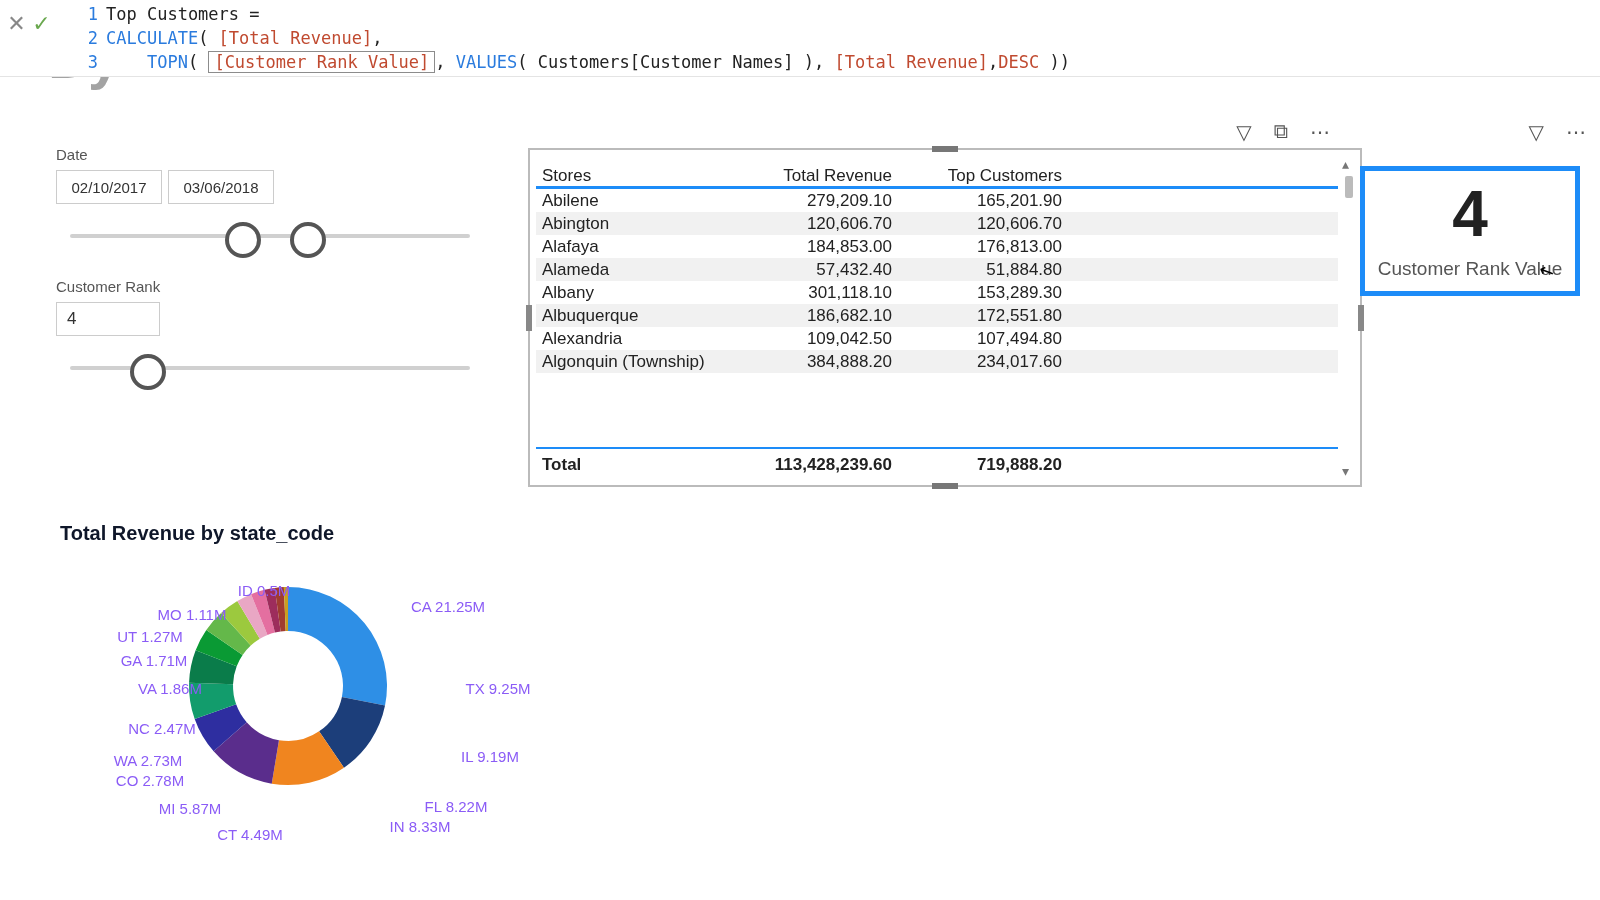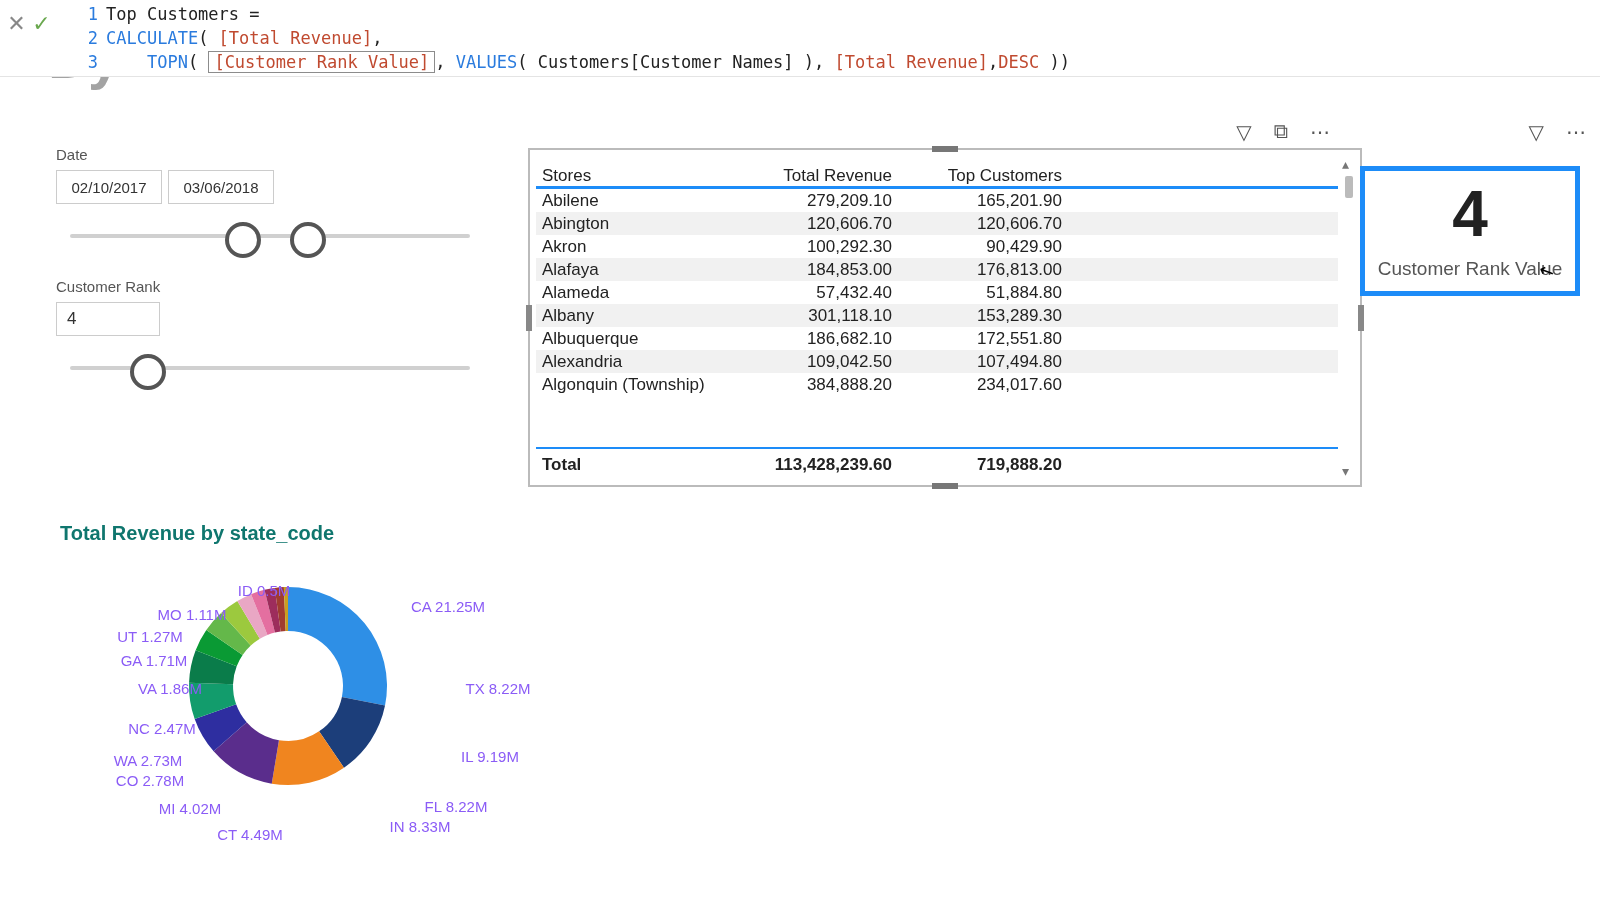--- a/index.html
+++ b/index.html
@@ -53,21 +53,21 @@
   .tfoot div:nth-child(3){width:170px;text-align:right}
   .scroll{position:absolute;right:2px;top:8px;bottom:8px;width:16px}
   .scroll::before{content:"▴";position:absolute;top:-2px;left:0;color:#777;font-size:14px}
   .scroll::after{content:"▾";position:absolute;bottom:-2px;left:0;color:#777;font-size:14px}
   .scroll .grip{position:absolute;left:3px;top:18px;width:8px;height:22px;background:#bbb;border-radius:2px}
   .card{position:absolute;right:20px;top:88px;width:210px;height:120px;border:5px solid #1d8cf8;background:#fff;display:flex;flex-direction:column;align-items:center;justify-content:center}
   .card .big{font-size:64px;font-weight:600;color:#222;line-height:1}
   .card .lbl{font-size:19px;color:#555;margin-top:12px}
   .cursor{position:absolute;right:46px;top:182px;font-size:18px;color:#000;transform:rotate(-25deg)}
   .chart{position:absolute;left:60px;top:444px;width:460px;height:360px}
-  .chart-title{font-size:20px;color:#0f766e;font-weight:600}
+  .chart-title{font-size:20px;color:#0f172a;font-weight:600}
   .donut-wrap{position:absolute;left:0;top:40px;width:460px;height:320px}
   .donut{position:absolute;left:118px;top:14px;width:220px;height:220px}
   .seg-lbl{position:absolute;font-size:15px;color:#8b5cf6;white-space:nowrap}
 </style>
 </head>
 <body>
 
 <div class="watermark">Dy</div>
 
 <div class="formula-bar">
@@ -124,25 +124,20 @@
       <div class="tbody" id="tbody">
           <div class="trow">
             <div>Abilene</div>
             <div>279,209.10</div>
             <div>165,201.90</div>
           </div>
           <div class="trow">
             <div>Abington</div>
             <div>120,606.70</div>
             <div>120,606.70</div>
-          </div>
-          <div class="trow">
-            <div>Akron</div>
-            <div>100,292.30</div>
-            <div>90,429.90</div>
           </div>
           <div class="trow">
             <div>Alafaya</div>
             <div>184,853.00</div>
             <div>176,813.00</div>
           </div>
           <div class="trow">
             <div>Alameda</div>
             <div>57,432.40</div>
             <div>51,884.80</div>
@@ -200,26 +195,26 @@
           <path d="M 12.866080568785193 24.582053039711337 A 45 45 0 0 1 19.55355366408938 16.86370712474742 L 33.08530759116077 31.590948402637455 A 25 25 0 0 0 29.37004476043622 35.878918355395186 Z" fill="#64b84a"></path>
           <path d="M 19.55355366408938 16.86370712474742 A 45 45 0 0 1 26.966444062180912 11.341814568459647 L 37.20358003454495 28.523230315810913 A 25 25 0 0 0 33.08530759116077 31.590948402637455 Z" fill="#9cc93e"></path>
           <path d="M 26.966444062180912 11.341814568459647 A 45 45 0 0 1 33.20876716199387 8.250095811129526 L 40.67153731221882 26.805608783960846 A 25 25 0 0 0 37.20358003454495 28.523230315810913 Z" fill="#e9a7c4"></path>
           <path d="M 33.20876716199387 8.250095811129526 A 45 45 0 0 1 39.30641078546939 6.2890500021919635 L 44.059117103038545 25.716138890106645 A 25 25 0 0 0 40.67153731221882 26.805608783960846 Z" fill="#e46fa0"></path>
           <path d="M 39.30641078546939 6.2890500021919635 A 45 45 0 0 1 43.982324472783816 5.404175293541847 L 46.656846929324345 25.22454182974547 A 25 25 0 0 0 44.059117103038545 25.716138890106645 Z" fill="#9d2d5c"></path>
           <path d="M 43.982324472783816 5.404175293541847 A 45 45 0 0 1 48.12608339402797 5.039034301364673 L 48.95893521890443 25.021685722980376 A 25 25 0 0 0 46.656846929324345 25.22454182974547 Z" fill="#a03c30"></path>
           <path d="M 48.12608339402797 5.039034301364673 A 45 45 0 0 1 50.00000000000003 5 L 50.000000000000014 25 A 25 25 0 0 0 48.95893521890443 25.021685722980376 Z" fill="#c99f20"></path>
         </svg>
       <div id="seg-labels">
           <div class="seg-lbl" style="left: 388px; top: 44px; transform: translate(-50%, -50%);">CA 21.25M</div>
-          <div class="seg-lbl" style="left: 438px; top: 126px; transform: translate(-50%, -50%);">TX 8.22M</div>
+          <div class="seg-lbl" style="left: 438px; top: 126px; transform: translate(-50%, -50%);">TX 9.25M</div>
           <div class="seg-lbl" style="left: 430px; top: 194px; transform: translate(-50%, -50%);">IL 9.19M</div>
           <div class="seg-lbl" style="left: 396px; top: 244px; transform: translate(-50%, -50%);">FL 8.22M</div>
           <div class="seg-lbl" style="left: 360px; top: 264px; transform: translate(-50%, -50%);">IN 8.33M</div>
           <div class="seg-lbl" style="left: 190px; top: 272px; transform: translate(-50%, -50%);">CT 4.49M</div>
-          <div class="seg-lbl" style="left: 130px; top: 246px; transform: translate(-50%, -50%);">MI 4.02M</div>
+          <div class="seg-lbl" style="left: 130px; top: 246px; transform: translate(-50%, -50%);">MI 5.87M</div>
           <div class="seg-lbl" style="left: 90px; top: 218px; transform: translate(-50%, -50%);">CO 2.78M</div>
           <div class="seg-lbl" style="left: 88px; top: 198px; transform: translate(-50%, -50%);">WA 2.73M</div>
           <div class="seg-lbl" style="left: 102px; top: 166px; transform: translate(-50%, -50%);">NC 2.47M</div>
           <div class="seg-lbl" style="left: 110px; top: 126px; transform: translate(-50%, -50%);">VA 1.86M</div>
           <div class="seg-lbl" style="left: 94px; top: 98px; transform: translate(-50%, -50%);">GA 1.71M</div>
           <div class="seg-lbl" style="left: 90px; top: 74px; transform: translate(-50%, -50%);">UT 1.27M</div>
           <div class="seg-lbl" style="left: 132px; top: 52px; transform: translate(-50%, -50%);">MO 1.11M</div>
           <div class="seg-lbl" style="left: 204px; top: 28px; transform: translate(-50%, -50%);">ID 0.5M</div>
         </div>
     </div>

